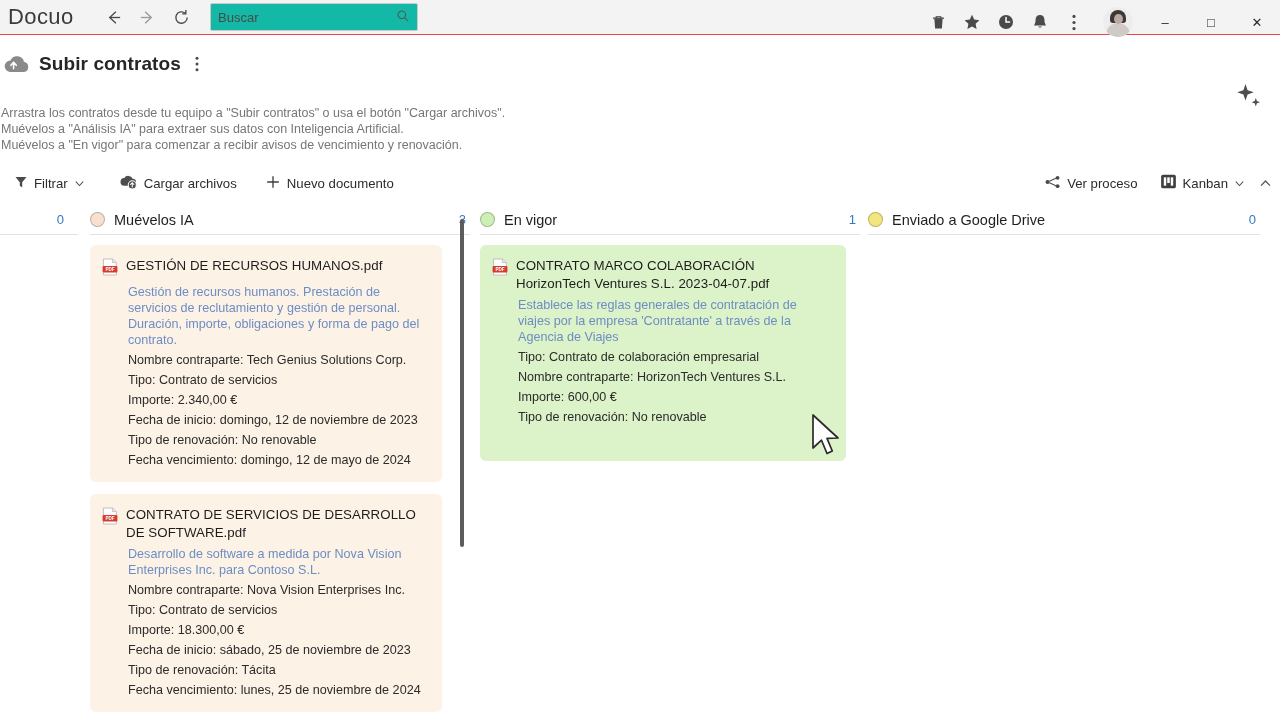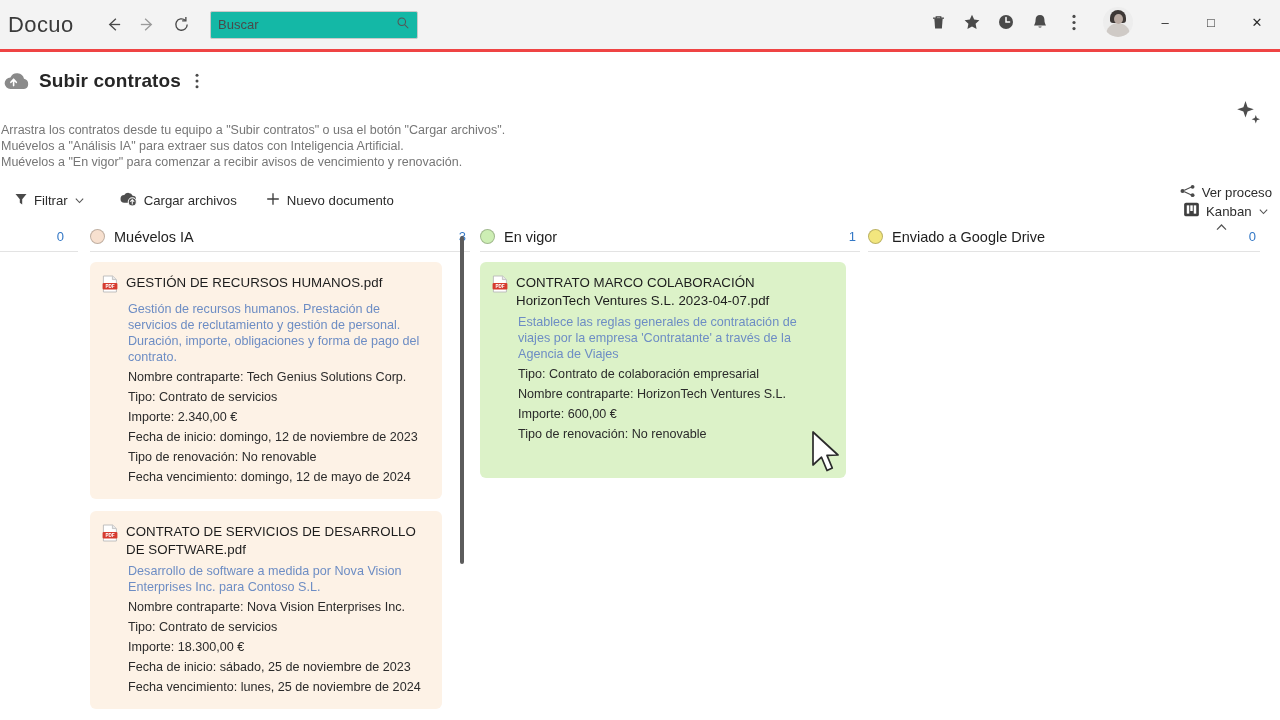--- a/index.html
+++ b/index.html
@@ -6,24 +6,24 @@
   html, body {
     width: 1280px; height: 720px;
     font-family: "Liberation Sans", sans-serif;
     background: #ffffff;
     overflow: hidden;
     -webkit-font-smoothing: antialiased;
   }
 
   
   .titlebar {
-    height: 52px; width: 1280px;
+    height: 35px; width: 1280px;
     background: #f3f3f3;
     display: flex; align-items: center;
-    border-bottom: 3px solid #ef4444;
+    border-bottom: 1px solid #ef4444;
     position: relative;
   }
   .brand {
     font-size: 22px; color: #3a3a3a; letter-spacing: .4px;
     padding-left: 8px; width: 96px; font-weight: 400;
   }
   .navbtn {
     width: 34px; height: 34px; display: flex; align-items: center;
     justify-content: center; color: #5a5a5a;
   }
@@ -87,21 +87,21 @@
     position: relative; padding-left: 14px;
   }
   .tbtn {
     display: flex; align-items: center; gap: 6px;
     font-size: 13.2px; color: #2c2c2c; margin-right: 18px;
     white-space: nowrap;
   }
   .tbtn .lbl { line-height: 1; }
   .toolbar-right {
     position: absolute; right: 8px; top: 0; height: 32px;
-    display: flex; align-items: center; flex-direction: column;
+    display: flex; align-items: center;
   }
   .toolbar-right .tbtn { margin-right: 0; margin-left: 22px; }
   .chev { color: #555; display: inline-flex; }
 
   
   .board {
     margin-top: 6px; height: 520px; position: relative;
     display: flex; align-items: flex-start;
   }
   .col { position: relative; }
@@ -377,20 +377,21 @@
               <text x="8" y="12.9" font-size="4.6" fill="#fff" text-anchor="middle" font-family="Liberation Sans, sans-serif" font-weight="bold">PDF</text>
             </svg>
           </span>
           <span class="card-title">CONTRATO DE SERVICIOS DE DESARROLLO DE SOFTWARE.pdf</span>
         </div>
         <div class="card-desc">Desarrollo de software a medida por Nova Vision Enterprises Inc. para Contoso S.L.</div>
         <div class="card-field">Nombre contraparte: Nova Vision Enterprises Inc.</div>
         <div class="card-field">Tipo: Contrato de servicios</div>
         <div class="card-field">Importe: 18.300,00 €</div>
         <div class="card-field">Fecha de inicio: sábado, 25 de noviembre de 2023</div>
+        <div class="card-field">Tipo de renovación: Tácita</div>
         <div class="card-field">Fecha vencimiento: lunes, 25 de noviembre de 2024</div>
       </div>
 
     </div>
     <div class="scrollbar" style="left:370px; top:14px; height:328px;"></div>
   </div>
 
   <div class="col" style="width:380px; margin-left:10px;">
     <div class="col-head">
       <span class="dot" style="background:#cdeeb4;"></span>

